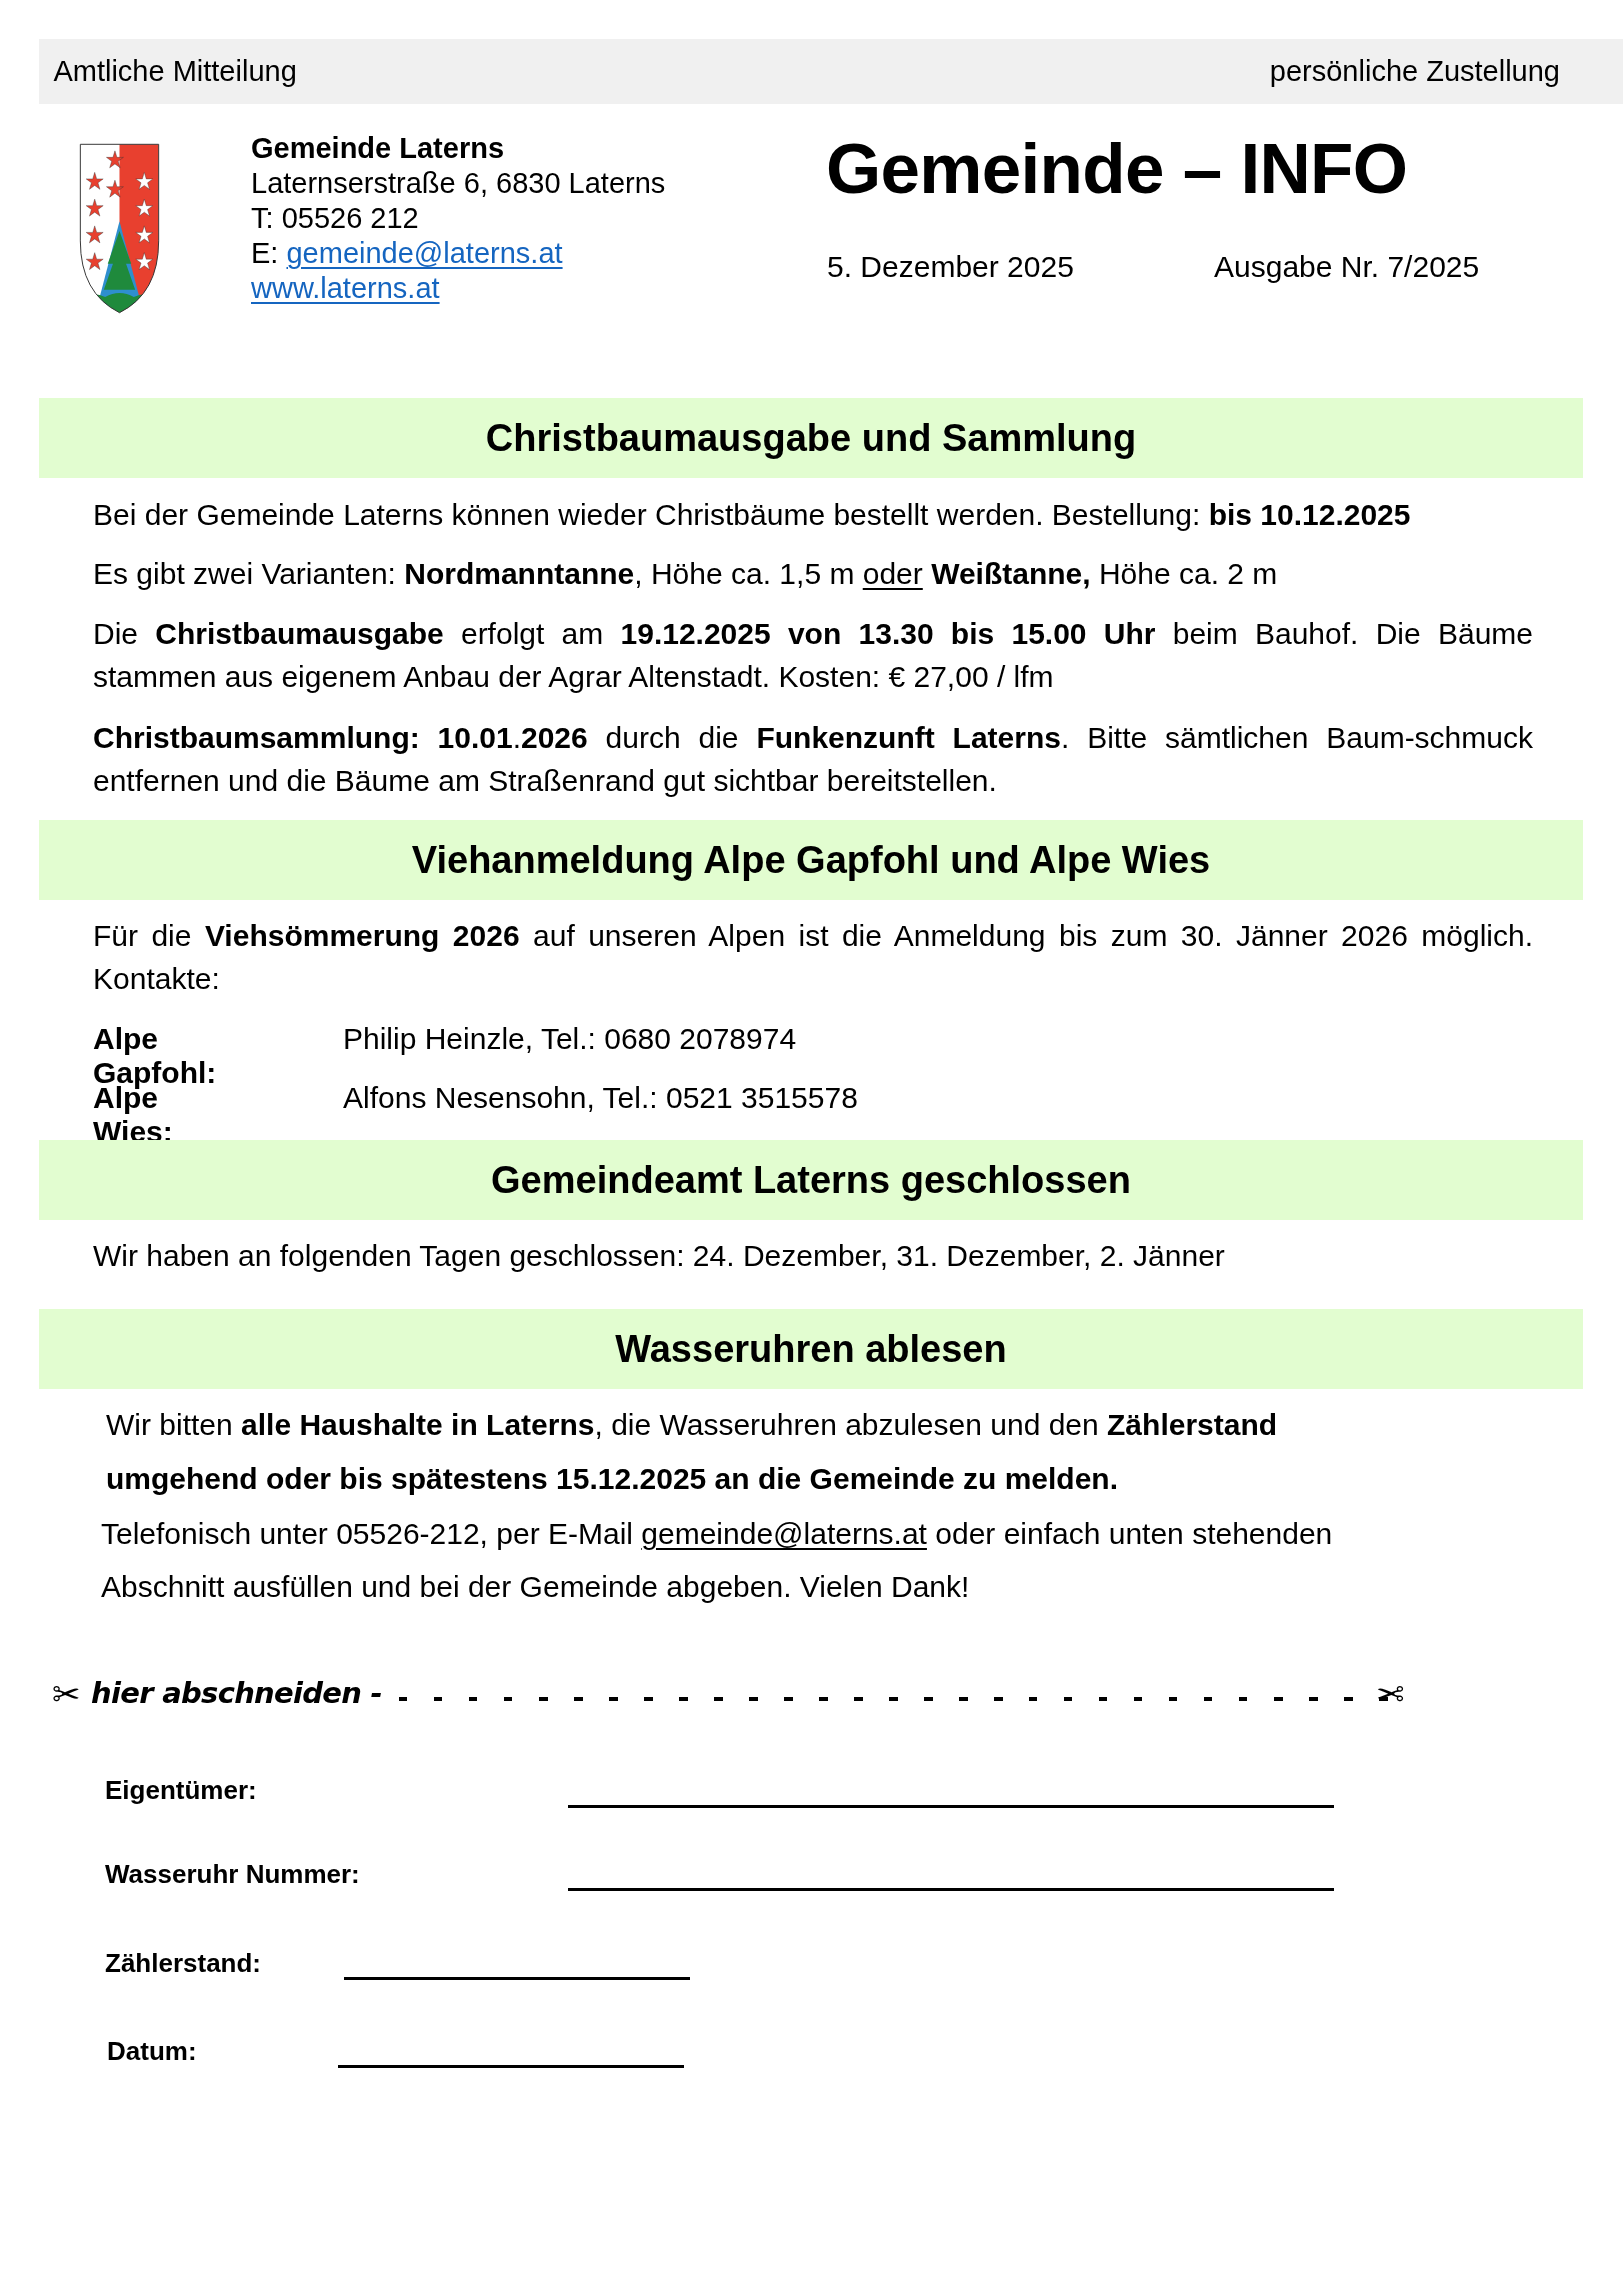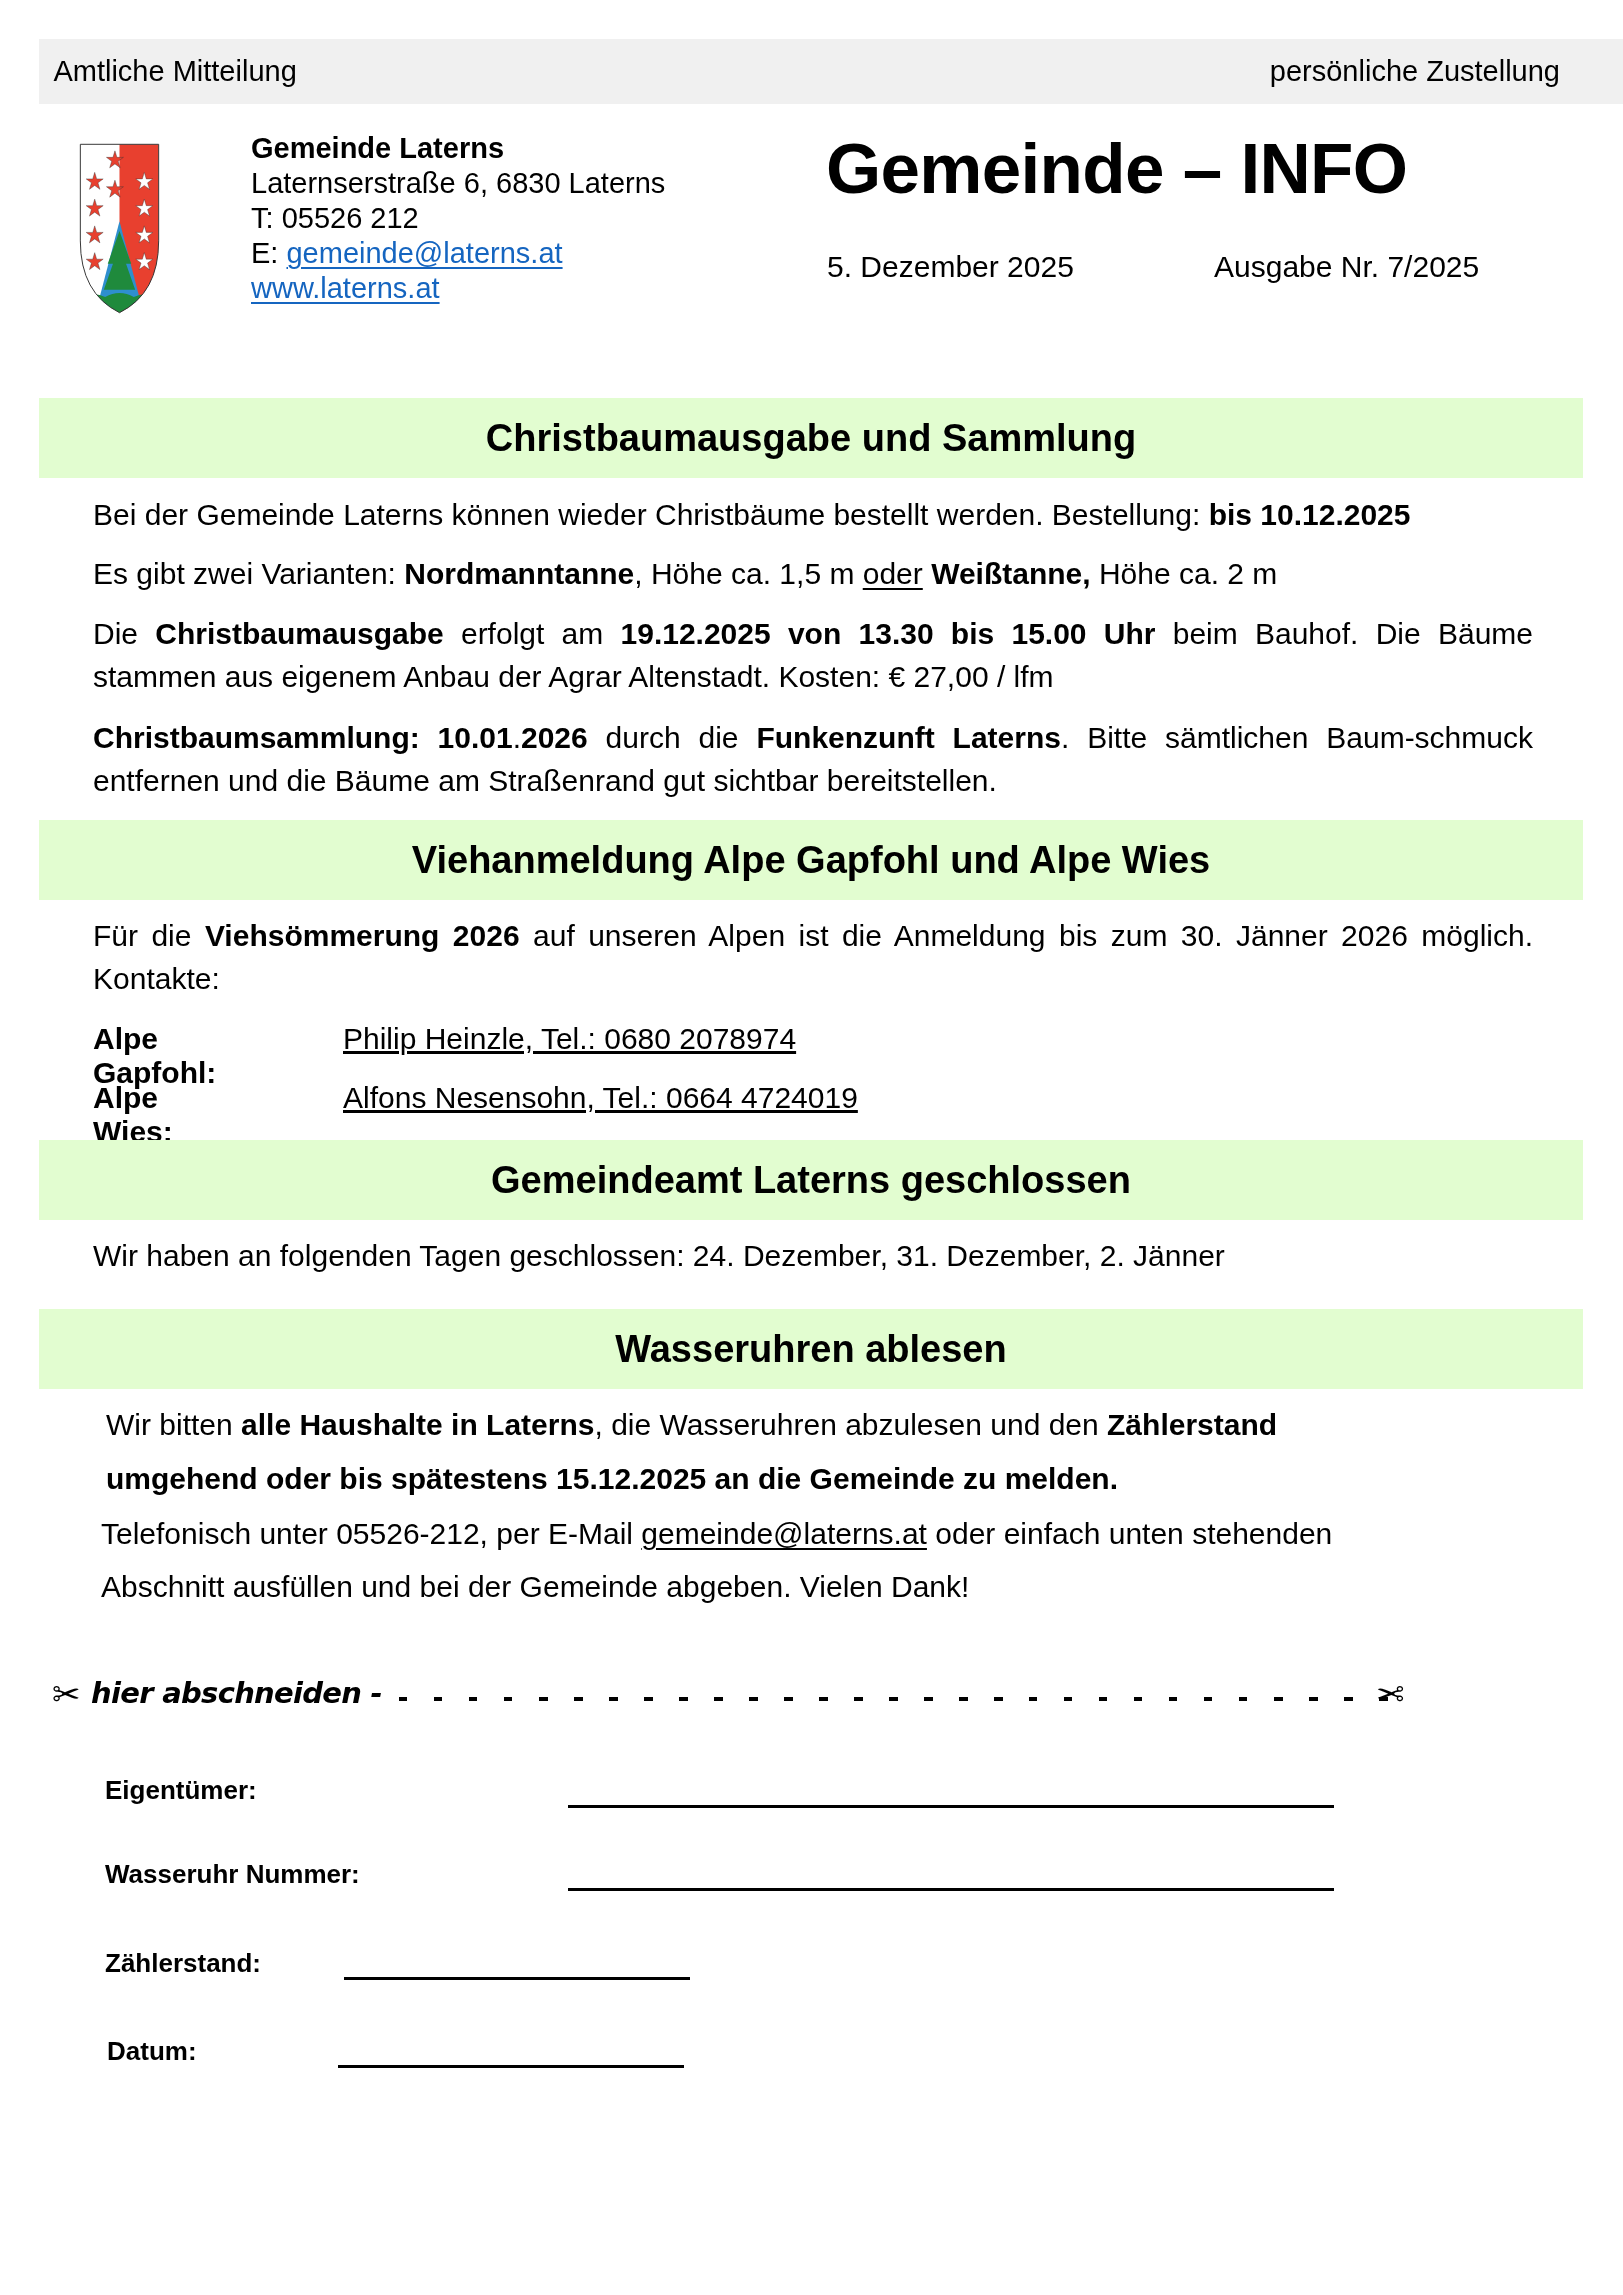--- a/index.html
+++ b/index.html
@@ -29,21 +29,21 @@
   
   .band { position: absolute; left: 39px; width: 1544px; height: 80px; background: #e2fdd0;
           display: flex; align-items: center; justify-content: center; }
   .band span { font-size: 38px; font-weight: bold; }
 
   .p { position: absolute; left: 93px; width: 1440px; font-size: 30px; line-height: 43px; }
   .just { text-align: justify; text-align-last: left; }
 
   .contact-row { position: absolute; left: 93px; font-size: 30px; }
   .contact-row .lbl { position: absolute; left: 0; font-weight: bold; }
-  .contact-row .val { position: absolute; left: 250px; white-space: nowrap; text-decoration: underline; }
+  .contact-row .val { position: absolute; left: 250px; white-space: nowrap; }
 
   
   .cut { position: absolute; left: 52px; top: 1675px; height: 39px; width: 1361px; }
   .cut .sc { position: absolute; top: 0; font-size: 34px; line-height: 39px; font-family: "DejaVu Sans", sans-serif; }
   .cut .lbl { position: absolute; left: 39px; top: 1.3px; font-size: 29px; font-weight: bold; font-family: "DejaVu Sans", sans-serif; letter-spacing: -0.7px; font-style: italic; }
   .cut .dashes { position: absolute; left: 347px; top: 22px; width: 995px; height: 3.9px;
     background-image: repeating-linear-gradient(to right, #000 0 8.5px, transparent 8.5px 35px); }
 
   
   .flabel { position: absolute; font-size: 26px; font-weight: bold; }
@@ -120,21 +120,21 @@
 </div>
 <div class="p just" style="top:914px">
   <span>Für die </span><b>Viehsömmerung 2026</b><span> auf unseren Alpen ist die Anmeldung bis zum 30. Jänner 2026 möglich. Kontakte:</span>
 </div>
 <div class="contact-row" style="top:1022px">
   <span class="lbl">Alpe Gapfohl:</span>
   <span class="val">Philip Heinzle, Tel.: 0680 2078974</span>
 </div>
 <div class="contact-row" style="top:1081px">
   <span class="lbl">Alpe Wies:</span>
-  <span class="val">Alfons Nesensohn, Tel.: 0664 4724019</span>
+  <span class="val">Alfons Nesensohn, Tel.: 0521 3515578</span>
 </div>
 
 <div class="band" style="top: 1140px; background: rgb(226, 253, 208);">
   <span>Gemeindeamt Laterns geschlossen</span>
 </div>
 <div class="p" style="top:1234px">Wir haben an folgenden Tagen geschlossen: 24. Dezember, 31. Dezember, 2. Jänner</div>
 
 <div class="band" style="top: 1309px; background: rgb(226, 253, 208);">
   <span>Wasseruhren ablesen</span>
 </div>

